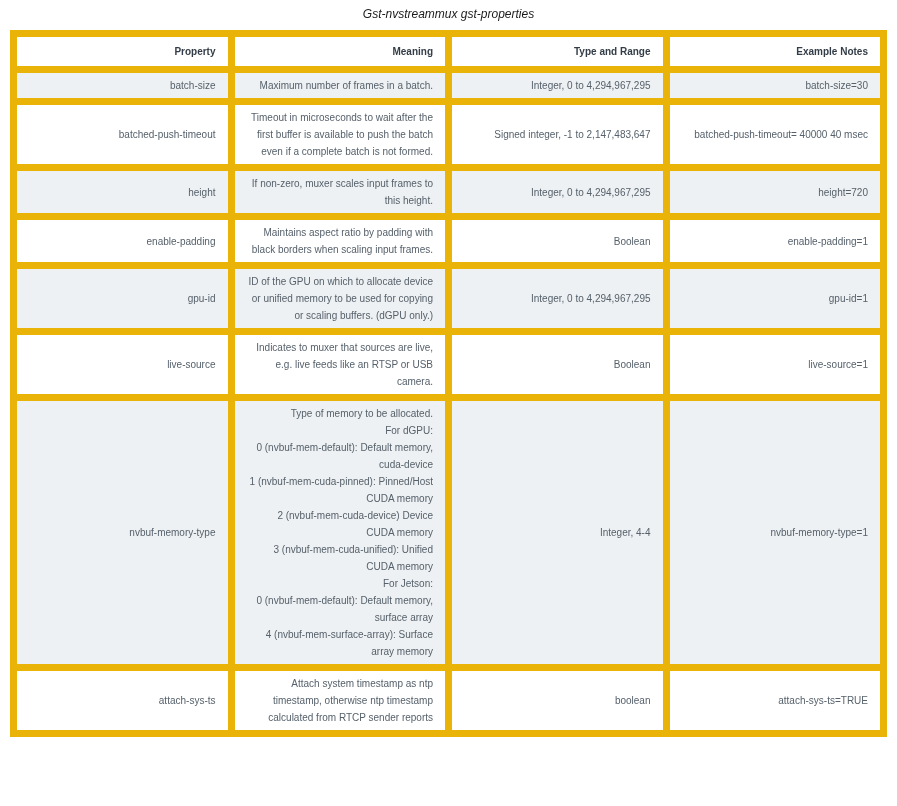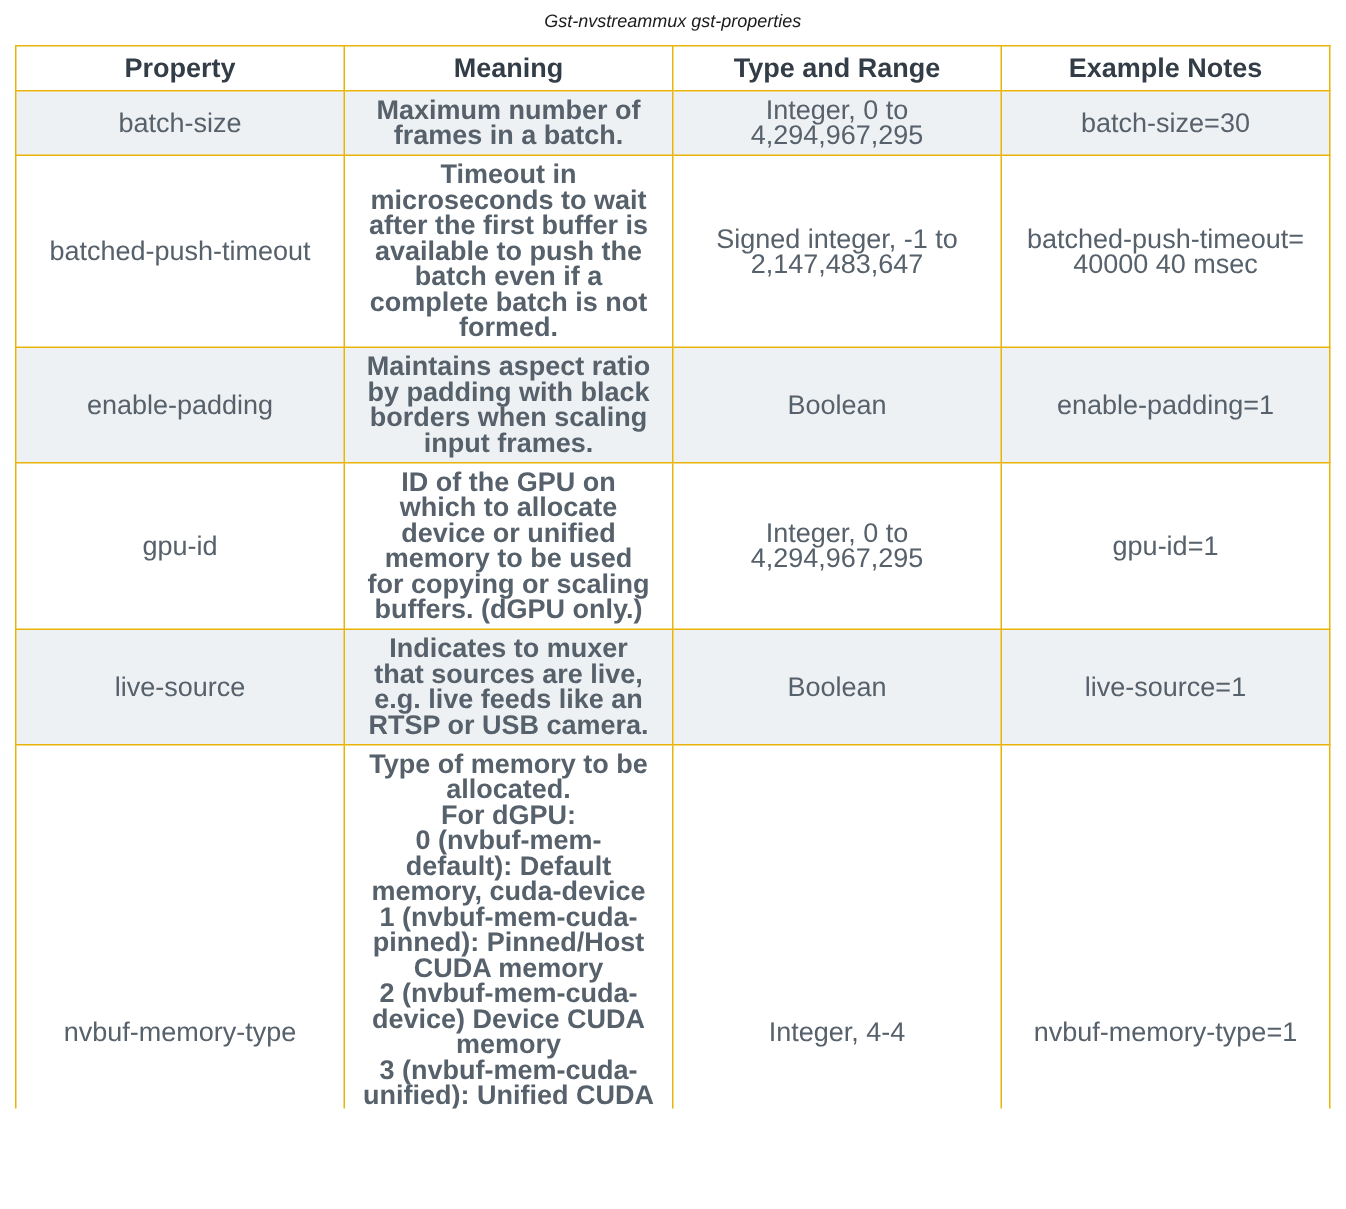--- a/index.html
+++ b/index.html
@@ -23,40 +23,40 @@
     margin: 0 0 9px 0;
   }
   table.props {
     border-collapse: collapse;
     table-layout: fixed;
     width: 877px;
     margin: 0 auto;
   }
   table.props col { width: 25%; }
   th, td {
-    border: 1px solid #eab308;
-    font-size: 18px;
+    border: 7px solid #eab308;
+    font-size: 10px;
     line-height: 17px;
-    text-align: center;
+    text-align: right;
     vertical-align: middle;
     padding: 4px 12px;
     word-wrap: break-word;
   }
   th {
     color: #333d47;
     font-weight: bold;
     background: #ffffff;
     padding: 6px 12px;
   }
   td {
     color: #56616b;
   }
   tbody tr:nth-child(odd)  { background: #eef1f3; }
   tbody tr:nth-child(even) { background: #ffffff; }
-  td.cell-meaning { white-space: pre-line; font-weight: bold; }
+  td.cell-meaning { white-space: pre-line; }
 </style>
 </head>
 <body>
 
 <div class="page">
 
   <p class="caption">Gst-nvstreammux gst-properties</p>
 
   <table class="props">
     <colgroup>
@@ -78,20 +78,26 @@
           <td class="cell-property">batch-size</td>
           <td class="cell-meaning">Maximum number of frames in a batch.</td>
           <td class="cell-type">Integer, 0 to 4,294,967,295</td>
           <td class="cell-example">batch-size=30</td>
         </tr>
         <tr>
           <td class="cell-property">batched-push-timeout</td>
           <td class="cell-meaning">Timeout in microseconds to wait after the first buffer is available to push the batch even if a complete batch is not formed.</td>
           <td class="cell-type">Signed integer, -1 to 2,147,483,647</td>
           <td class="cell-example">batched-push-timeout= 40000 40 msec</td>
+        </tr>
+        <tr>
+          <td class="cell-property">height</td>
+          <td class="cell-meaning">If non-zero, muxer scales input frames to this height.</td>
+          <td class="cell-type">Integer, 0 to 4,294,967,295</td>
+          <td class="cell-example">height=720</td>
         </tr>
         <tr>
           <td class="cell-property">enable-padding</td>
           <td class="cell-meaning">Maintains aspect ratio by padding with black borders when scaling input frames.</td>
           <td class="cell-type">Boolean</td>
           <td class="cell-example">enable-padding=1</td>
         </tr>
         <tr>
           <td class="cell-property">gpu-id</td>
           <td class="cell-meaning">ID of the GPU on which to allocate device or unified memory to be used for copying or scaling buffers. (dGPU only.)</td>

